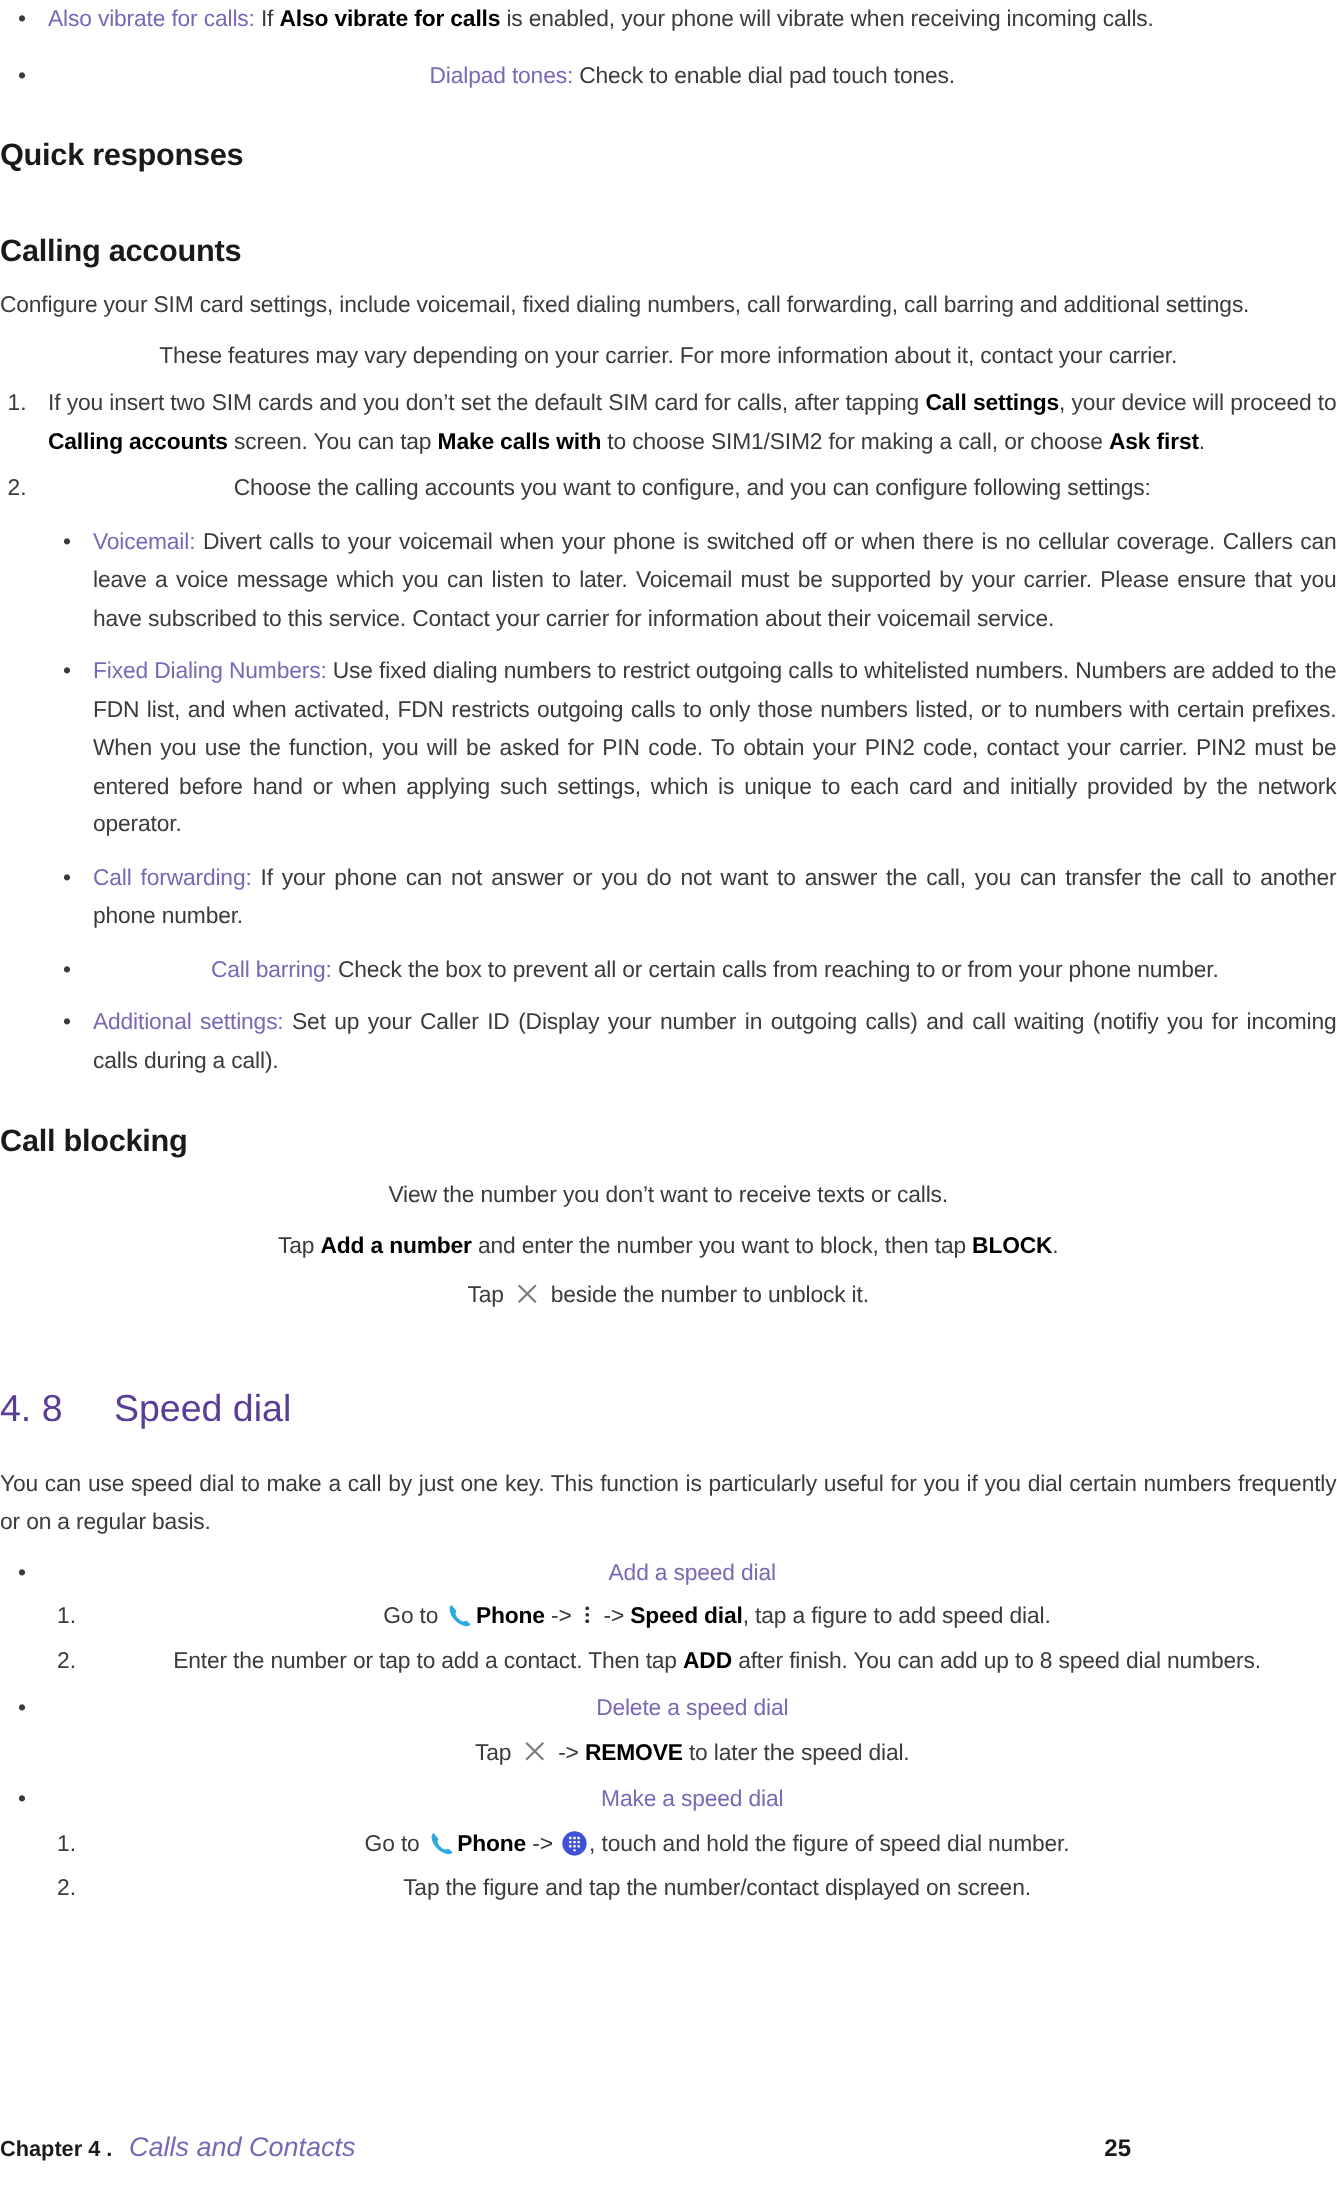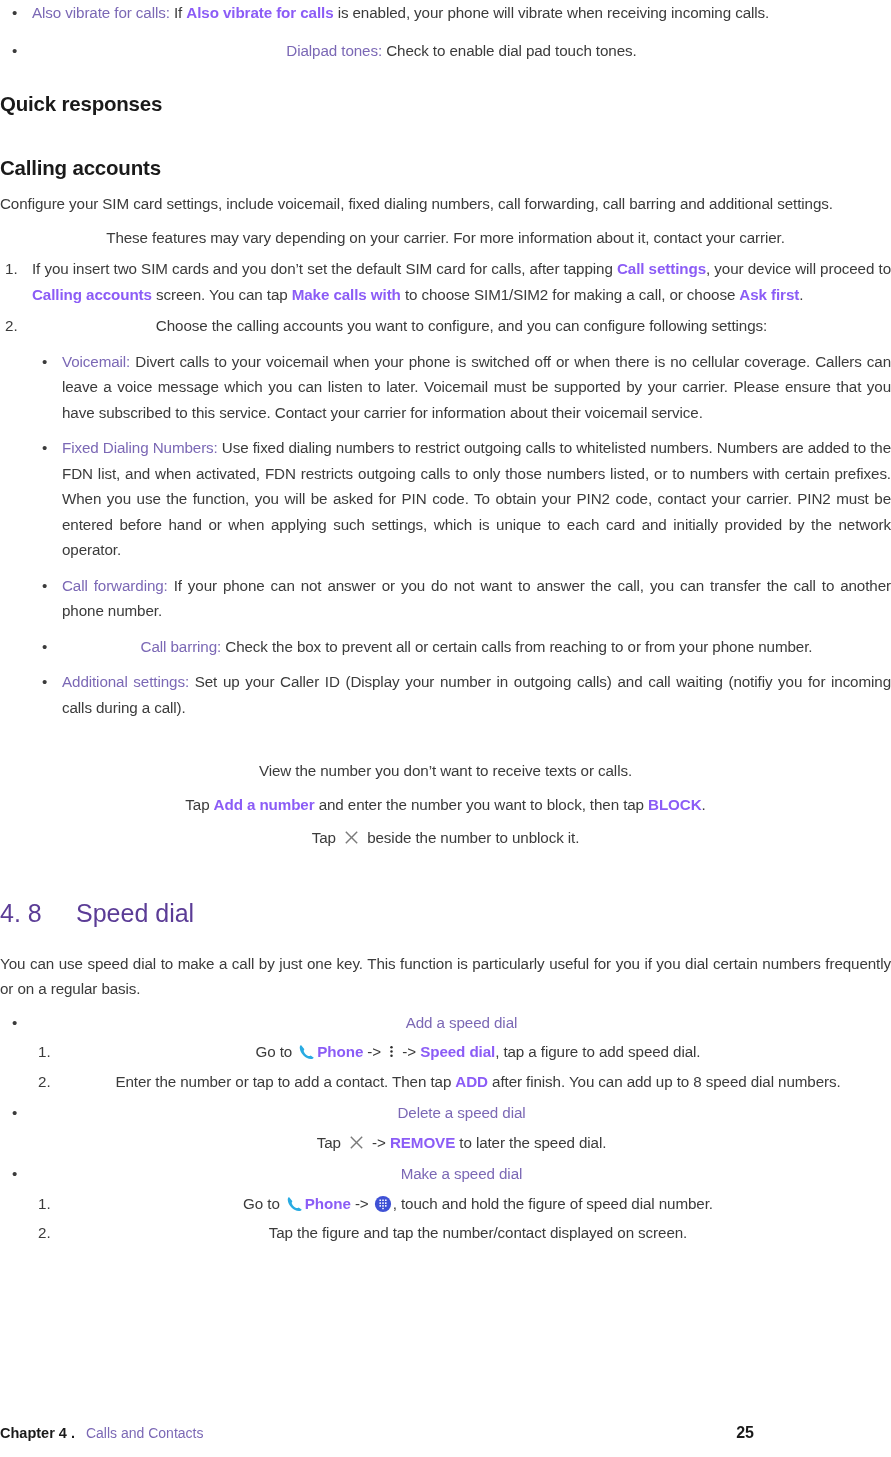--- a/index.html
+++ b/index.html
@@ -116,21 +116,21 @@
     width: 24px;
     text-align: left;
     font-size: 15.2px;
     line-height: 25.5px;
   }
   .plain-indent {
     padding-left: 32px;
   }
 
   .lnk { color: #7B68B5; }
-  .bold { font-weight: bold; color: #8b5cf6; }
+  .bold { font-weight: bold; color: #000000; }
 
   
   .sp-4  { height: 4px; }
   .sp-6  { height: 6px; }
   .sp-8  { height: 8px; }
   .sp-10 { height: 10px; }
   .sp-12 { height: 12px; }
   .sp-22 { height: 22px; }
   .sp-28 { height: 28px; }
   .sp-46 { height: 46px; }
@@ -183,21 +183,22 @@
     align-items: baseline;
     gap: 11px;
   }
   .footer .f-chapter {
     font-weight: bold;
     color: #1a1a1a;
     font-size: 14.5px;
   }
   .footer .f-sub {
     color: #7B68B5;
-    font-size: 14px;
+    font-size: 18px;
+    font-style: italic;
   }
   .footer .f-page {
     font-weight: bold;
     color: #1a1a1a;
     font-size: 16px;
     padding-right: 16px;
   }
 </style>
 </head>
 <body>
@@ -273,20 +274,21 @@
 
   <div class="sp-10"></div>
 
   <div class="bullet-l2">
     <span class="dot">•</span>
     <p class="para"><span class="lnk">Additional settings:</span><span> Set up your Caller ID (Display your number in outgoing calls) and call waiting (notifiy you for incoming calls during a call).</span></p>
   </div>
 
   <div class="sp-28"></div>
 
+  <h2 class="sec-head">Call blocking</h2>
   <div class="sp-10"></div>
   <p class="para nojust">View the number you don’t want to receive texts or calls.</p>
   <div class="sp-8"></div>
   <p class="para nojust"><span>Tap </span><span class="bold">Add a number</span><span> and enter the number you want to block, then tap </span><span class="bold">BLOCK</span><span>.</span></p>
   <div class="sp-8"></div>
   <p class="para nojust"><span>Tap </span><span class="icn icn-x"><svg viewBox="0 0 20 20" width="19" height="19">
             <line x1="4" y1="4" x2="16" y2="16" stroke="#7a7a7a" stroke-width="1.5"></line>
             <line x1="16" y1="4" x2="4" y2="16" stroke="#7a7a7a" stroke-width="1.5"></line>
           </svg></span><span> beside the number to unblock it.</span></p>
 

